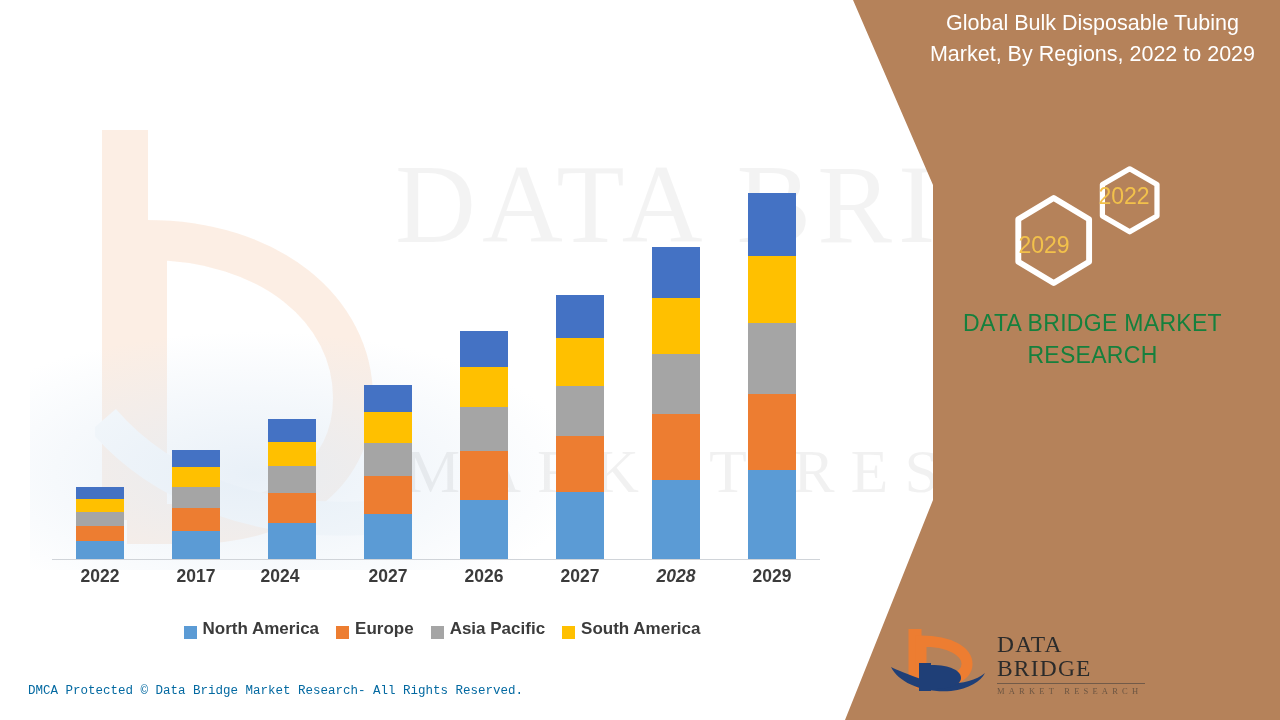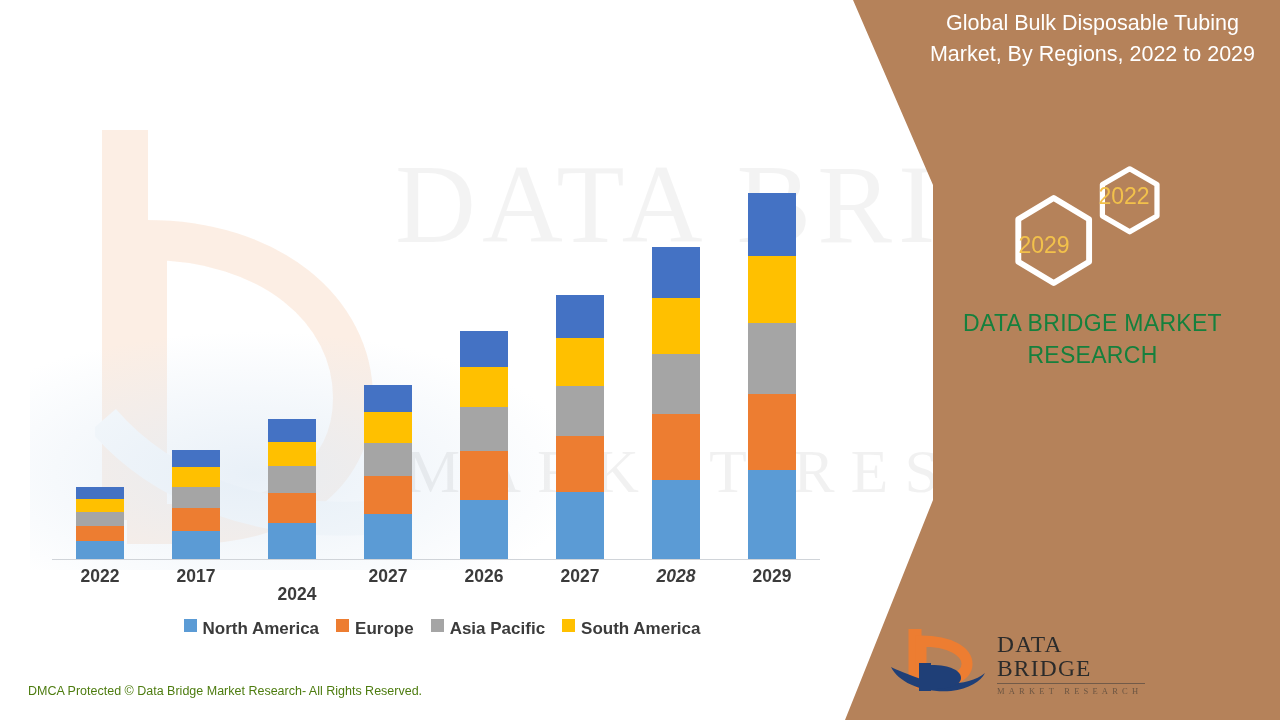--- a/index.html
+++ b/index.html
@@ -57,28 +57,28 @@
   .xlab{
     position:absolute;top:0;width:60px;text-align:center;
     font-size:17.5px;font-weight:bold;color:#3b3b3b;
   }
 
   
   .legend{
     position:absolute;left:52px;top:616px;width:780px;height:26px;
     display:flex;align-items:center;justify-content:center;gap:17px;
   }
-  .lgi{display:flex;align-items:flex-start;gap:6px;}
+  .lgi{display:flex;align-items:flex-end;gap:6px;}
   .swatch{width:13px;height:13px;flex:0 0 auto;}
   .lgt{font-size:17px;font-weight:bold;color:#3b3b3b;white-space:nowrap;}
 
   
   .foot{
-    position:absolute;top:684px;font-family:Liberation Sans, sans-serif;
-    font-size:12.5px;color:#4d7c0f;white-space:nowrap;
+    position:absolute;top:684px;font-family:Liberation Mono, monospace;
+    font-size:12.5px;color:#0369a1;white-space:nowrap;
   }
   .foot-left{left:28px;}
   .foot-right{left:460px;}
 
   
   .right-panel{
     position:absolute;left:0;top:0;width:1280px;height:720px;
     background:#B5825A;pointer-events:none;
     clip-path:polygon(853px 0, 1280px 0, 1280px 720px, 845px 720px, 933px 500px, 933px 185px);
   }
@@ -186,21 +186,21 @@
             <div class="seg" style="height: 70.92px; background: rgb(165, 165, 165);"></div>
             <div class="seg" style="height: 66.98px; background: rgb(255, 192, 0);"></div>
             <div class="seg" style="height: 63.04px; background: rgb(68, 114, 196);"></div>
           </div>
         </div>
     </div>
 
     <div class="xlabels" id="xlabels">
         <div class="xlab" style="left: 18px;">2022</div>
         <div class="xlab" style="left: 114px;">2017</div>
-        <div class="xlab" style="left: 215px; margin-top: 18px;">2024</div>
+        <div class="xlab" style="left: 198px;">2024</div>
         <div class="xlab" style="left: 306px;">2027</div>
         <div class="xlab" style="left: 402px;">2026</div>
         <div class="xlab" style="left: 498px;">2027</div>
         <div class="xlab" style="left: 594px; font-style: italic;">2028</div>
         <div class="xlab" style="left: 690px;">2029</div>
       </div>
 
     <div class="legend" id="legend">
         <div class="lgi">
           <span class="swatch" style="background: rgb(91, 155, 213);"></span>

